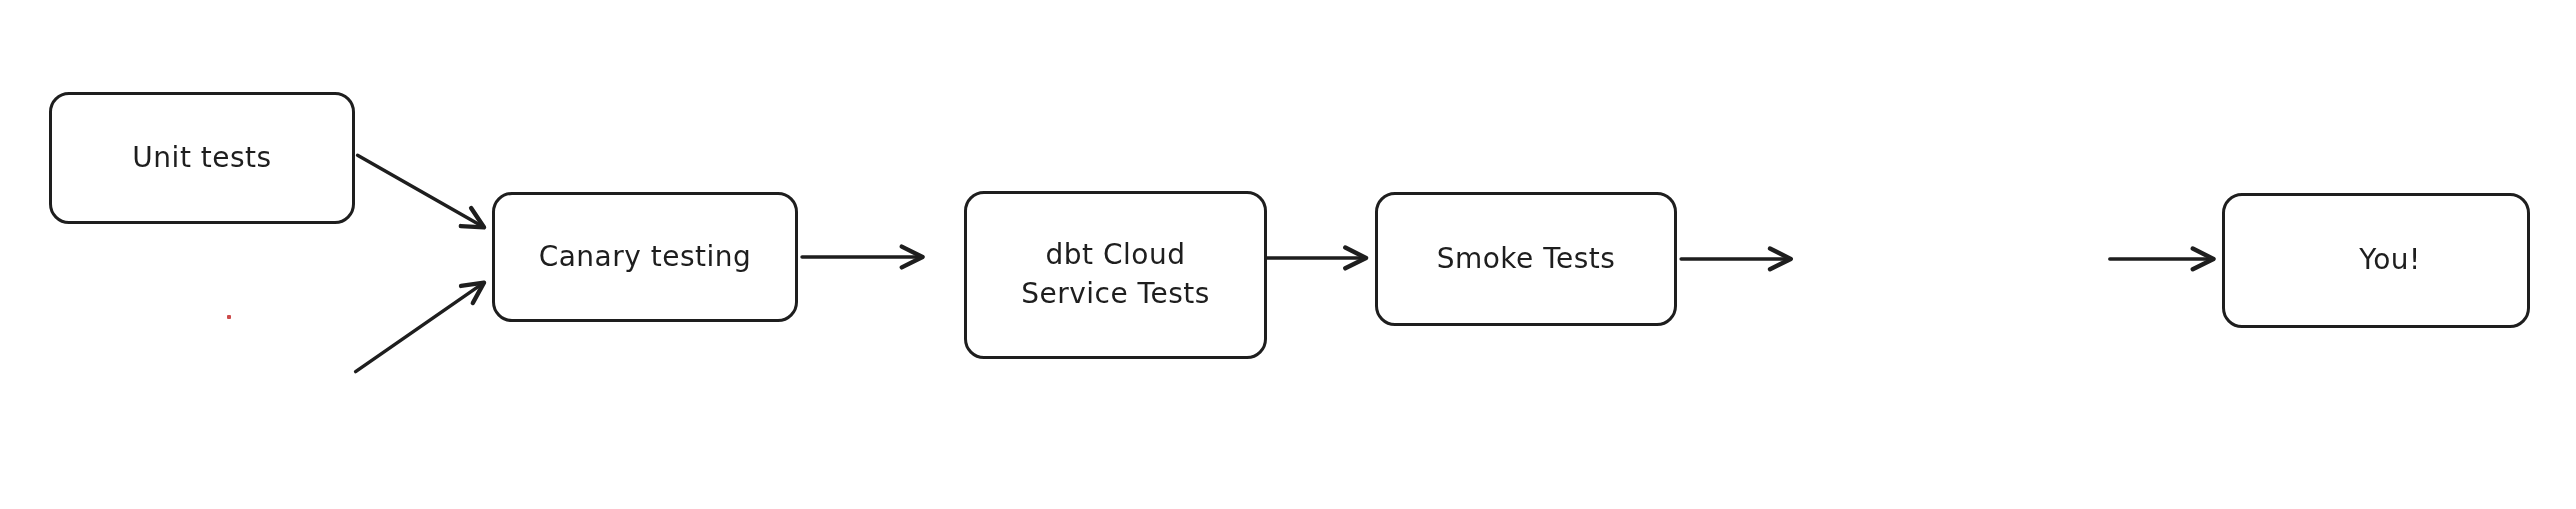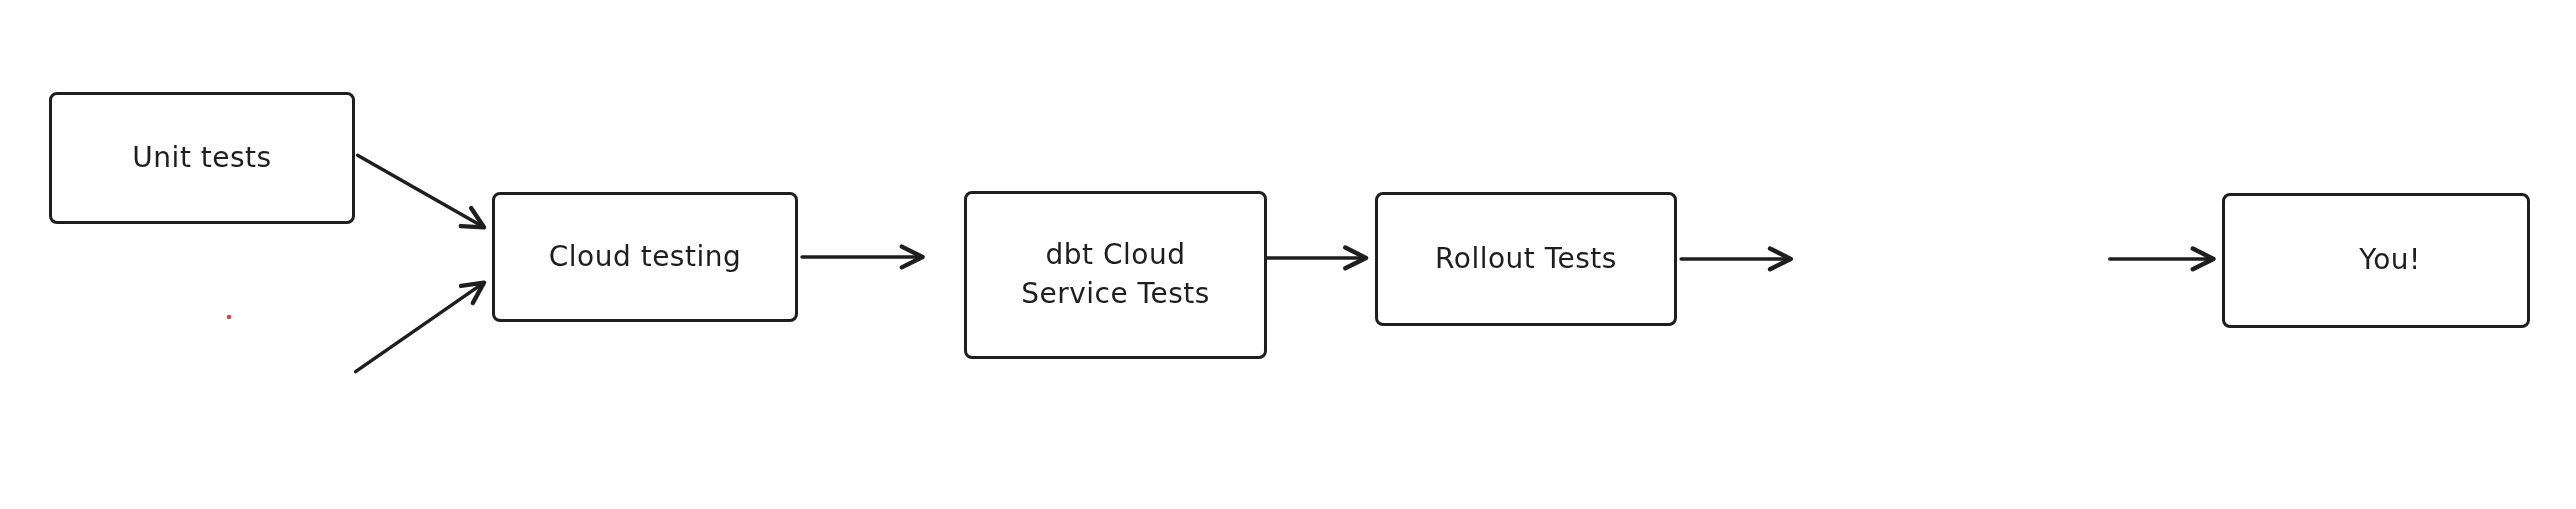--- a/index.html
+++ b/index.html
@@ -18,21 +18,21 @@
   #edge-layer {
     position: absolute;
     inset: 0;
     width: 2576px;
     height: 510px;
   }
   .node {
     position: absolute;
     box-sizing: border-box;
     border: 3.5px solid #1e1e1e;
-    border-radius: 8px;
+    border-radius: 20px;
     background: #ffffff;
     display: flex;
     align-items: center;
     justify-content: center;
     text-align: center;
   }
   .node .label {
     color: #1e1e1e;
     font-size: 28px;
     line-height: 1.38;
@@ -62,26 +62,26 @@
       <line x1="812" y1="260" x2="934" y2="260" stroke="#1e1e1e" stroke-width="3.5" stroke-linecap="round" marker-end="url(#arrowhead)"></line>
       <line x1="1254" y1="261" x2="1383" y2="261" stroke="#1e1e1e" stroke-width="3.5" stroke-linecap="round" marker-end="url(#arrowhead)"></line>
       <line x1="1702" y1="262" x2="1813" y2="262" stroke="#1e1e1e" stroke-width="3.5" stroke-linecap="round" marker-end="url(#arrowhead)"></line>
       <line x1="2136" y1="262" x2="2241" y2="262" stroke="#1e1e1e" stroke-width="3.5" stroke-linecap="round" marker-end="url(#arrowhead)"></line>
     </svg>
   <div id="artifact-dot" style="left: 227px; top: 315px; background: rgb(204, 75, 75);"></div>
 <div class="node" style="left: 49px; top: 92px; width: 306px; height: 132px; border-color: rgb(30, 30, 30);">
       <span class="label" style="color: rgb(30, 30, 30);">Unit tests</span>
     </div>
     <div class="node" style="left: 492px; top: 192px; width: 306px; height: 130px; border-color: rgb(30, 30, 30);">
-      <span class="label" style="color: rgb(30, 30, 30);">Cloud testing</span>
+      <span class="label" style="color: rgb(30, 30, 30);">Canary testing</span>
     </div>
     <div class="node" style="left: 931px; top: 191px; width: 303px; height: 168px; border-color: rgb(30, 30, 30); margin-left: 33px;">
       <span class="label" style="color: rgb(30, 30, 30);">dbt Cloud
 Service Tests</span>
     </div>
     <div class="node" style="left: 1375px; top: 192px; width: 302px; height: 134px; border-color: rgb(30, 30, 30);">
-      <span class="label" style="color: rgb(30, 30, 30);">Rollout Tests</span>
+      <span class="label" style="color: rgb(30, 30, 30);">Smoke Tests</span>
     </div>
     <div class="node" style="left: 2222px; top: 193px; width: 308px; height: 135px; border-color: rgb(30, 30, 30); padding-left: 28px;">
       <span class="label" style="color: rgb(30, 30, 30);">You!</span>
     </div>
   </div>
 
 
 </body></html>

